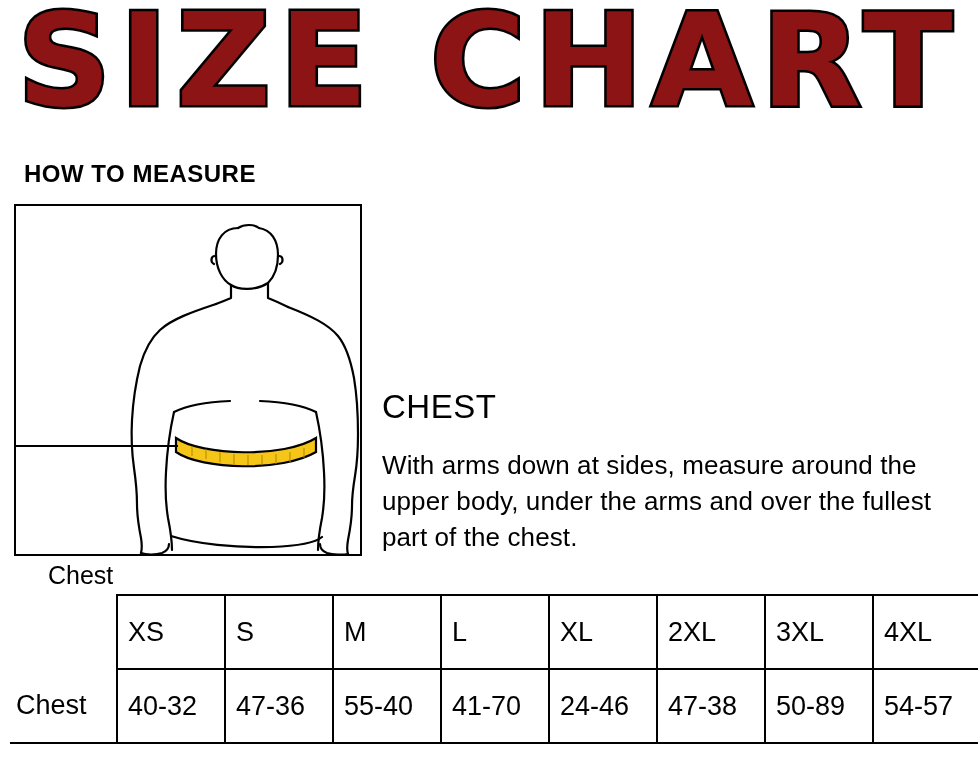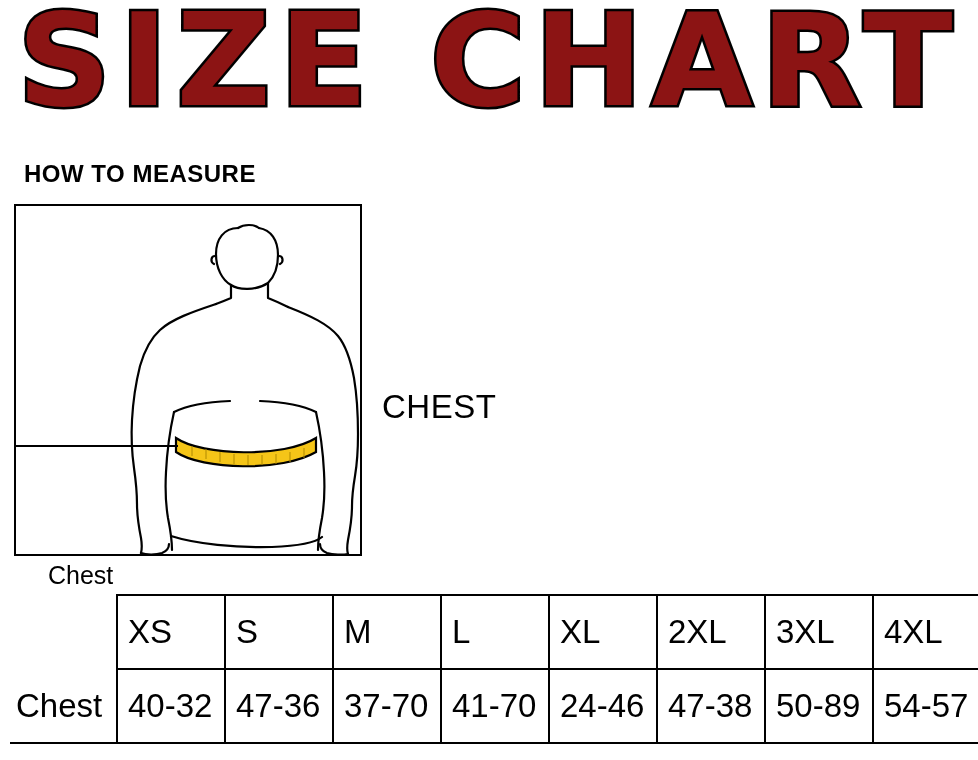--- a/index.html
+++ b/index.html
@@ -104,21 +104,21 @@
     left: 10px;
     top: 594px;
     border-collapse: collapse;
     table-layout: fixed;
     width: 958px;
   }
   #size-table td {
     border: 2px solid #000000;
     height: 72px;
     font-family: "Liberation Sans", sans-serif;
-    font-size: 33px;
+    font-size: 27px;
     padding: 0 0 0 10px;
     vertical-align: middle;
     white-space: nowrap;
   }
   #size-table td.rowhead {
     width: 100px;
     border-left: none;
     border-top: none;
     padding-left: 6px;
   }
@@ -190,41 +190,42 @@
       </g>
     </g>
 
     <line x1="0" y1="240" x2="162" y2="240" stroke="#000000" stroke-width="2"></line>
   </svg>
   <div id="chest-label-box">Chest</div>
 </div>
 
 <div id="desc">
   <h2>CHEST</h2>
+  <p>With arms down at sides, measure around the upper body, under the arms and over the fullest part of the chest.</p>
 </div>
 
 <table id="size-table">
   <tbody>
     <tr class="header-row">
       <td class="rowhead"></td>
       <td class="cell">XS</td>
       <td class="cell">S</td>
       <td class="cell">M</td>
       <td class="cell">L</td>
       <td class="cell">XL</td>
       <td class="cell">2XL</td>
       <td class="cell">3XL</td>
       <td class="cell">4XL</td>
 
     </tr>
     <tr>
       <td class="rowhead">Chest</td>
       <td class="cell">40-32</td>
       <td class="cell">47-36</td>
-      <td class="cell">37-70</td>
+      <td class="cell">55-40</td>
       <td class="cell">41-70</td>
       <td class="cell">24-46</td>
       <td class="cell">47-38</td>
       <td class="cell">50-89</td>
       <td class="cell">54-57</td>
 
     </tr>
   </tbody>
 </table>
 

